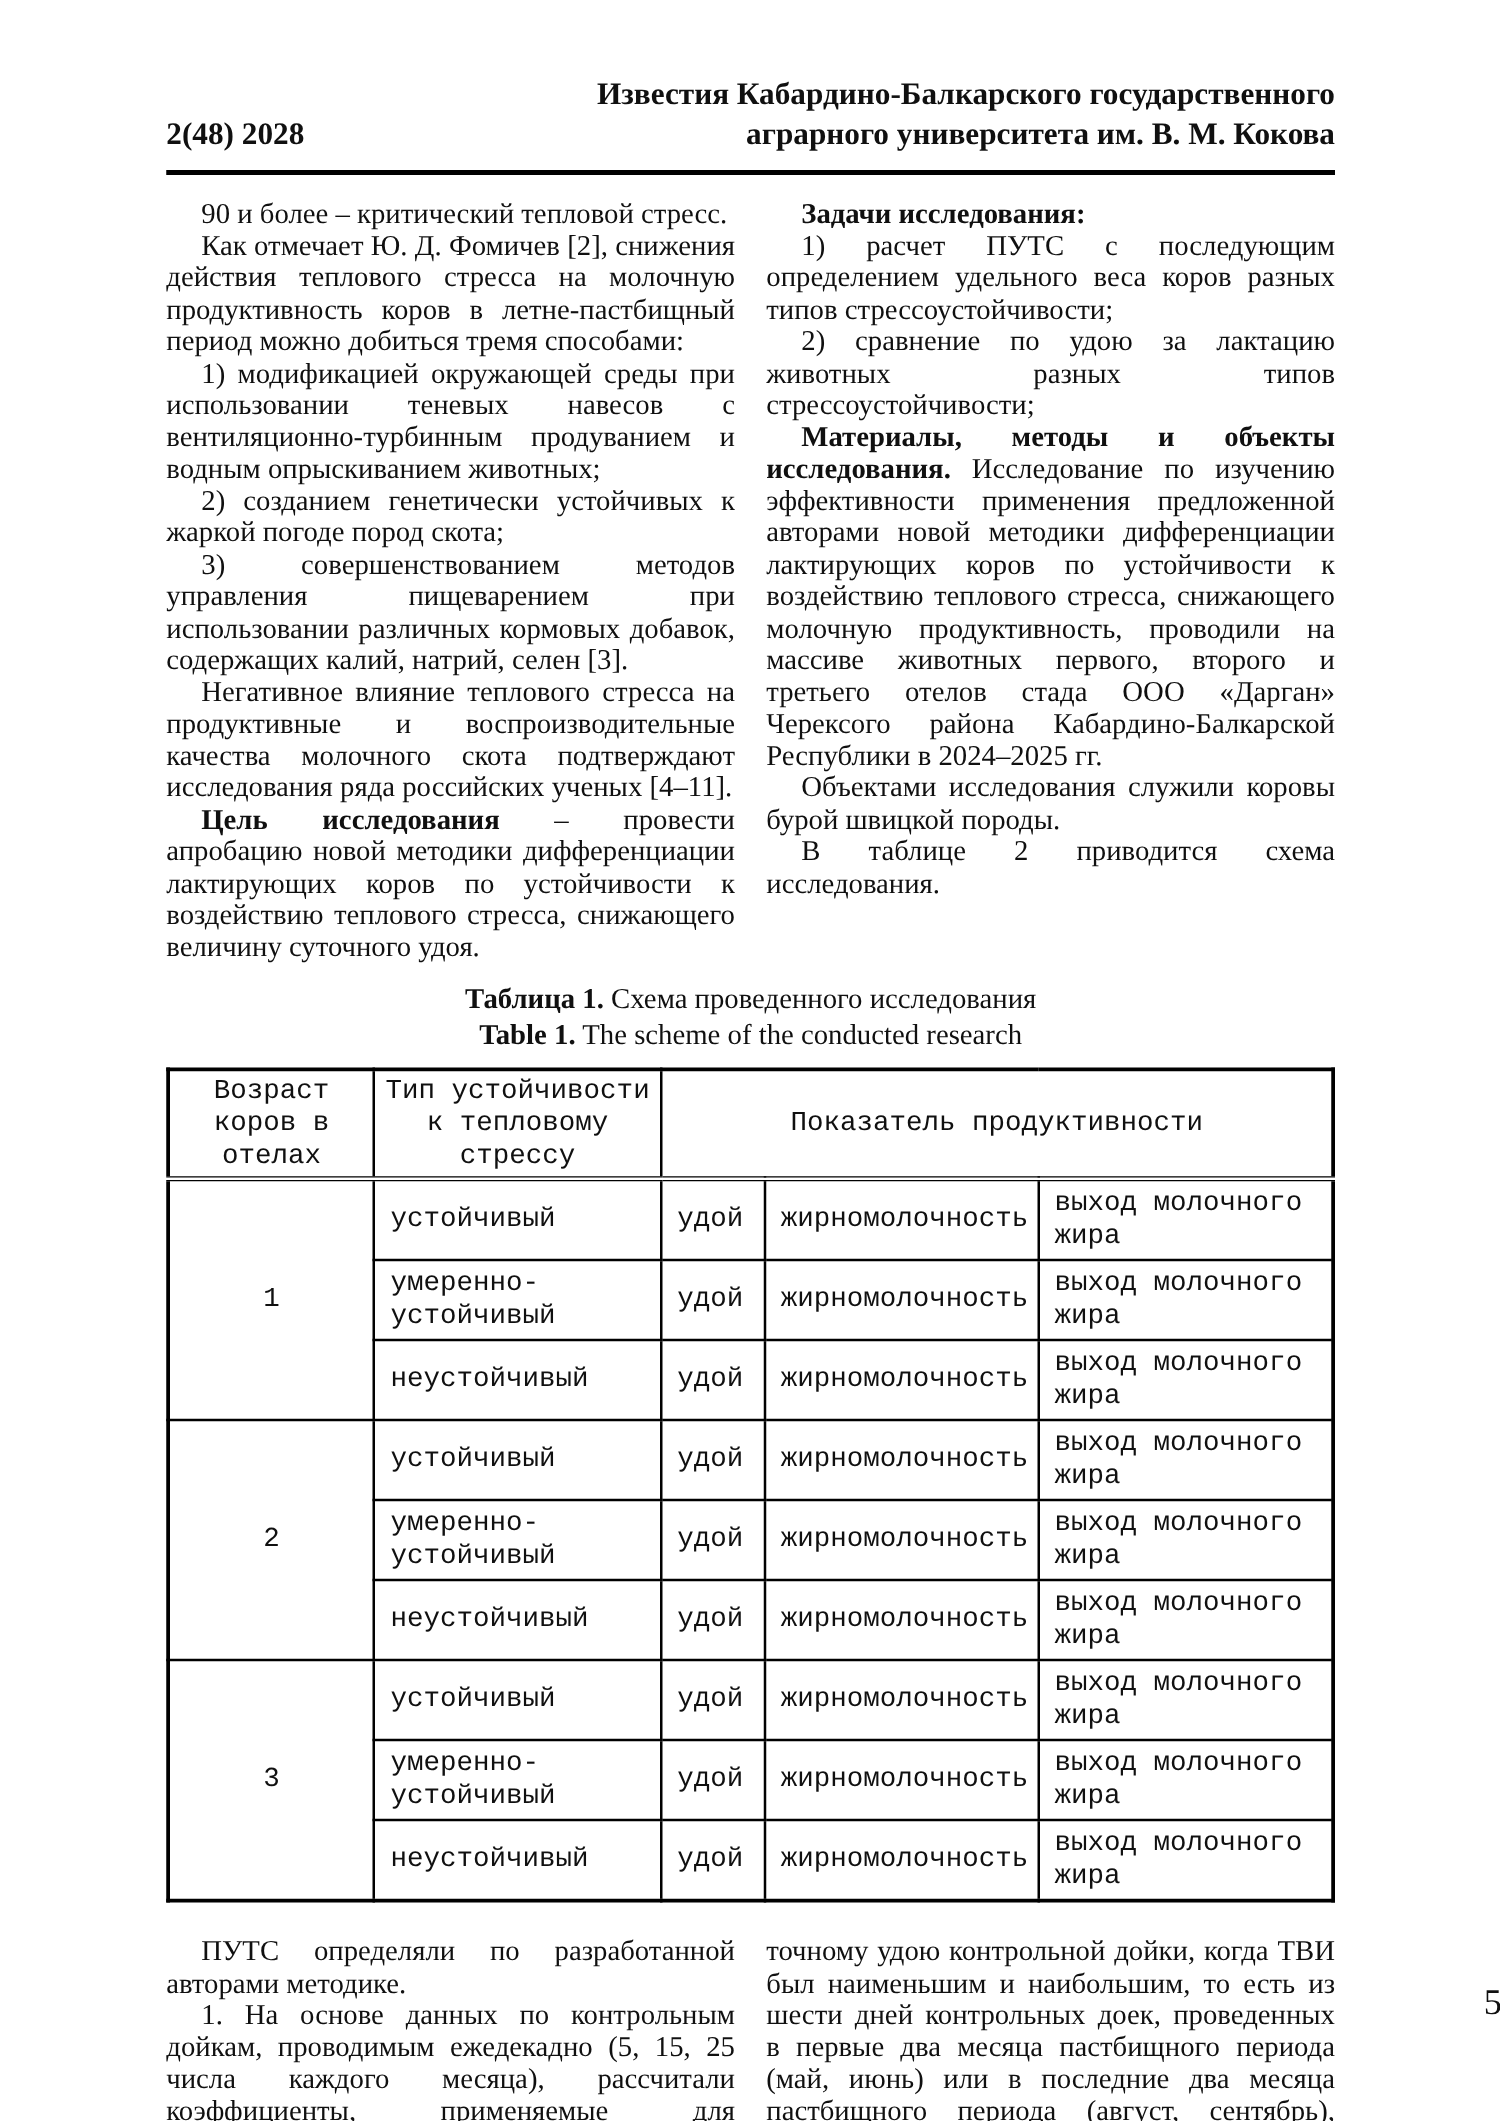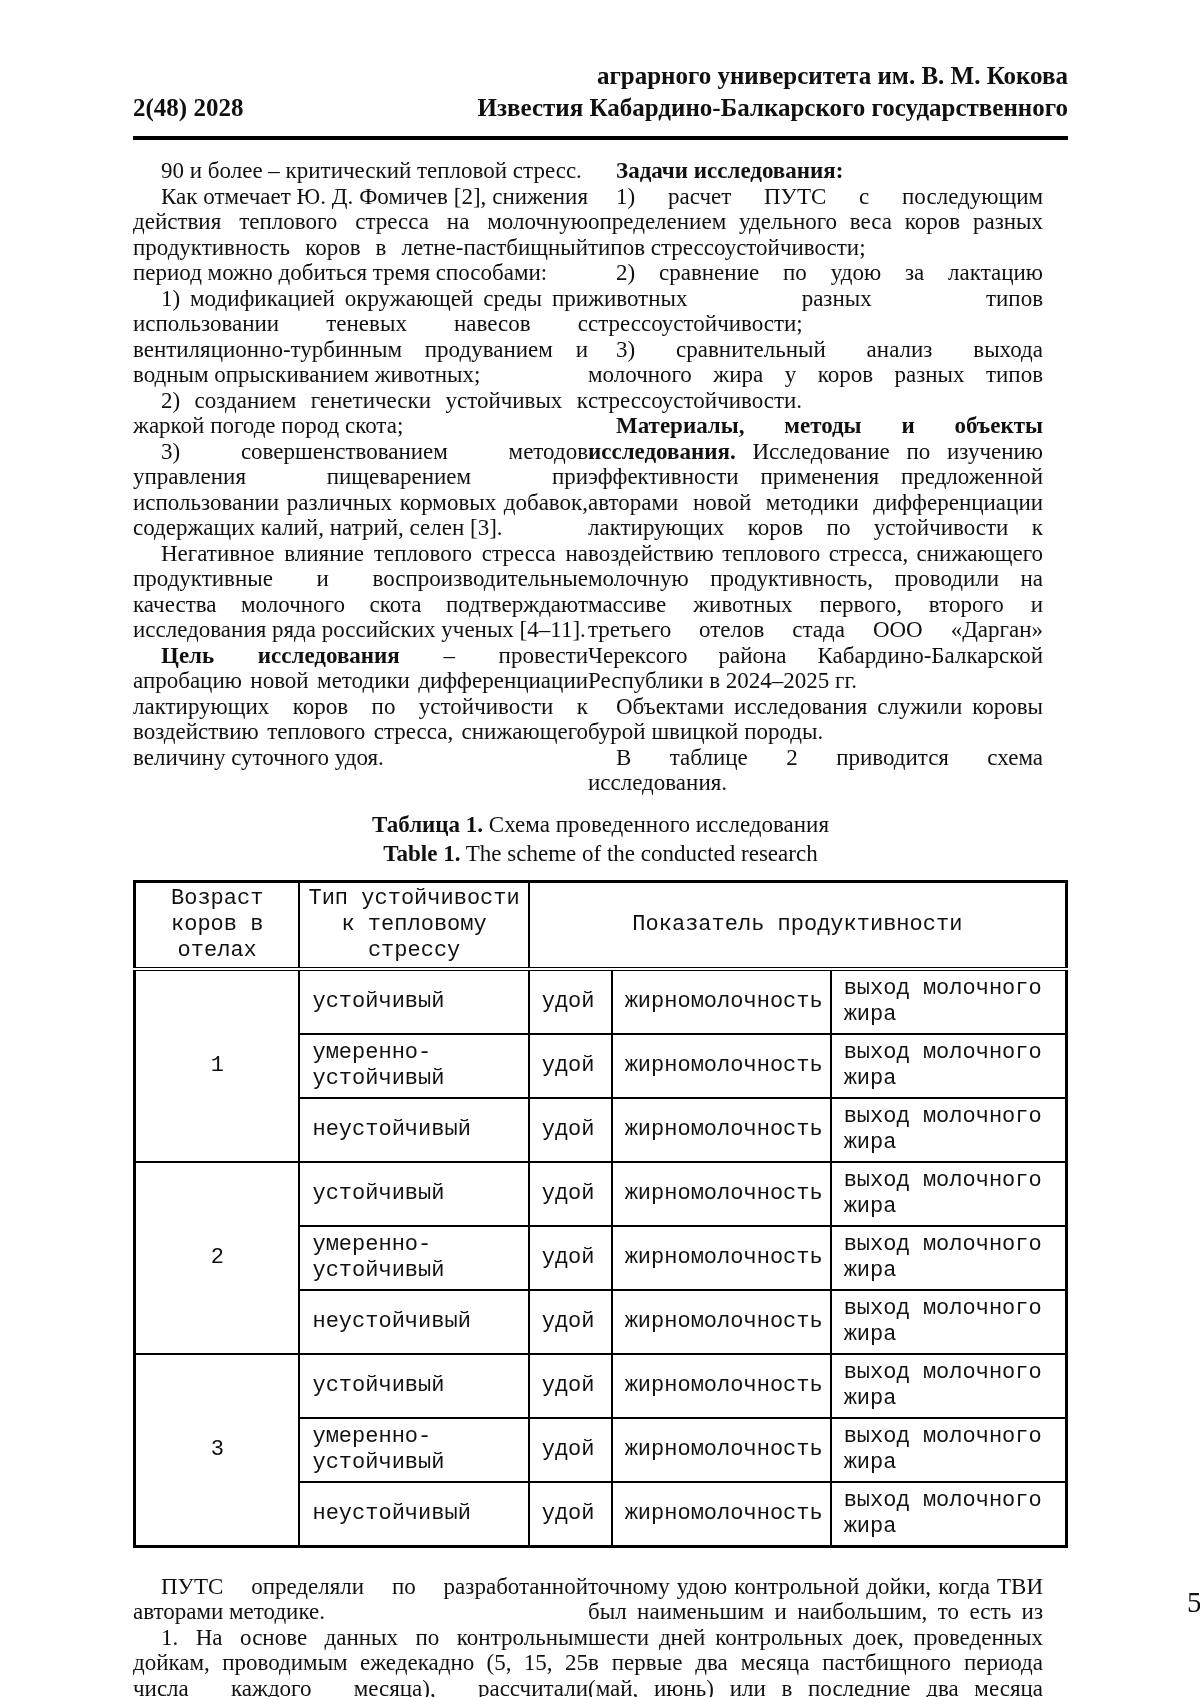--- a/index.html
+++ b/index.html
@@ -9,21 +9,21 @@
     font-family:"Liberation Serif","DejaVu Serif",serif;
   }
   .content{padding:60px 132px 0 133px;}
   
   .jheader{display:flex;justify-content:space-between;align-items:flex-end;
     font-weight:bold;font-size:25px;line-height:32px;}
   .jheader .issue{white-space:nowrap;}
   .jheader .jtitle{text-align:right;}
   .rule{height:4px;background:#000;margin-top:12px;}
   
-  .cols{display:flex;margin-top:18px;}
+  .cols{display:flex;gap:25px;margin-top:18px;}
   .cols.bottom{margin-top:26px;}
   .col{width:455px;text-align:justify;font-size:23px;line-height:25.5px;}
   .col p{margin:0;text-indent:28px;}
   .lead{font-weight:bold;text-align:center;}
   
   .caption{text-align:center;font-size:23px;line-height:29px;margin-top:14px;margin-bottom:12px;}
   
   table.scheme{width:100%;border-collapse:collapse;font-size:22px;
     border:3px solid #000;table-layout:fixed;font-family:Liberation Mono, monospace;}
   table.scheme th{font-weight:normal;border:2px solid #000;text-align:center;
@@ -38,41 +38,40 @@
 </style>
 </head>
 <body>
 
 <div class="page">
   <div class="content">
 
     <div class="jheader">
       <div class="issue">2(48) 2028</div>
       <div class="jtitle">
+        <div>Известия Кабардино-Балкарского государственного</div>
         <div>аграрного университета им. В. М. Кокова</div>
-        <div>Известия Кабардино-Балкарского государственного</div>
       </div>
     </div>
     <div class="rule"></div>
 
     <div class="cols">
       <div class="col">
         <p><span>90 и более – критический тепловой стресс.</span></p>
         <p><span>Как отмечает Ю. Д. Фомичев [2], снижения действия теплового стресса на молочную продуктивность коров в летне-пастбищный период можно добиться тремя способами:</span></p>
         <p><span>1) модификацией окружающей среды при использовании теневых навесов с вентиляционно-турбинным продуванием и водным опрыскиванием животных;</span></p>
         <p><span>2) созданием генетически устойчивых к жаркой погоде пород скота;</span></p>
         <p><span>3) совершенствованием методов управления пищеварением при использовании различных кормовых добавок, содержащих калий, натрий, селен [3].</span></p>
         <p><span>Негативное влияние теплового стресса на продуктивные и воспроизводительные качества молочного скота подтверждают исследования ряда российских ученых [4–11].</span></p>
         <p><span class="lead">Цель исследования</span><span> – провести апробацию новой методики дифференциации лактирующих коров по устойчивости к воздействию теплового стресса, снижающего величину суточного удоя.</span></p>
       </div>
       <div class="col">
         <p><span class="lead">Задачи исследования:</span></p>
         <p><span>1) расчет ПУТС с последующим определением удельного веса коров разных типов стрессоустойчивости;</span></p>
         <p><span>2) сравнение по удою за лактацию животных разных типов стрессоустойчивости;</span></p>
-        <p><span>3) сравнительный анализ выхода молочного жира у коров разных типов стрессоустойчивости.</span></p>
         <p><span class="lead">Материалы, методы и объекты исследования.</span><span> Исследование по изучению эффективности применения предложенной авторами новой методики дифференциации лактирующих коров по устойчивости к воздействию теплового стресса, снижающего молочную продуктивность, проводили на массиве животных первого, второго и третьего отелов стада ООО «Дарган» Черексого района Кабардино-Балкарской Республики в 2024–2025 гг.</span></p>
         <p><span>Объектами исследования служили коровы бурой швицкой породы.</span></p>
         <p><span>В таблице 2 приводится схема исследования.</span></p>
       </div>
     </div>
 
     <div class="caption">
       <div><span class="lead">Таблица 1.</span><span> Схема проведенного исследования</span></div>
       <div><span class="lead">Table 1.</span><span> The scheme of the conducted research</span></div>
     </div>

